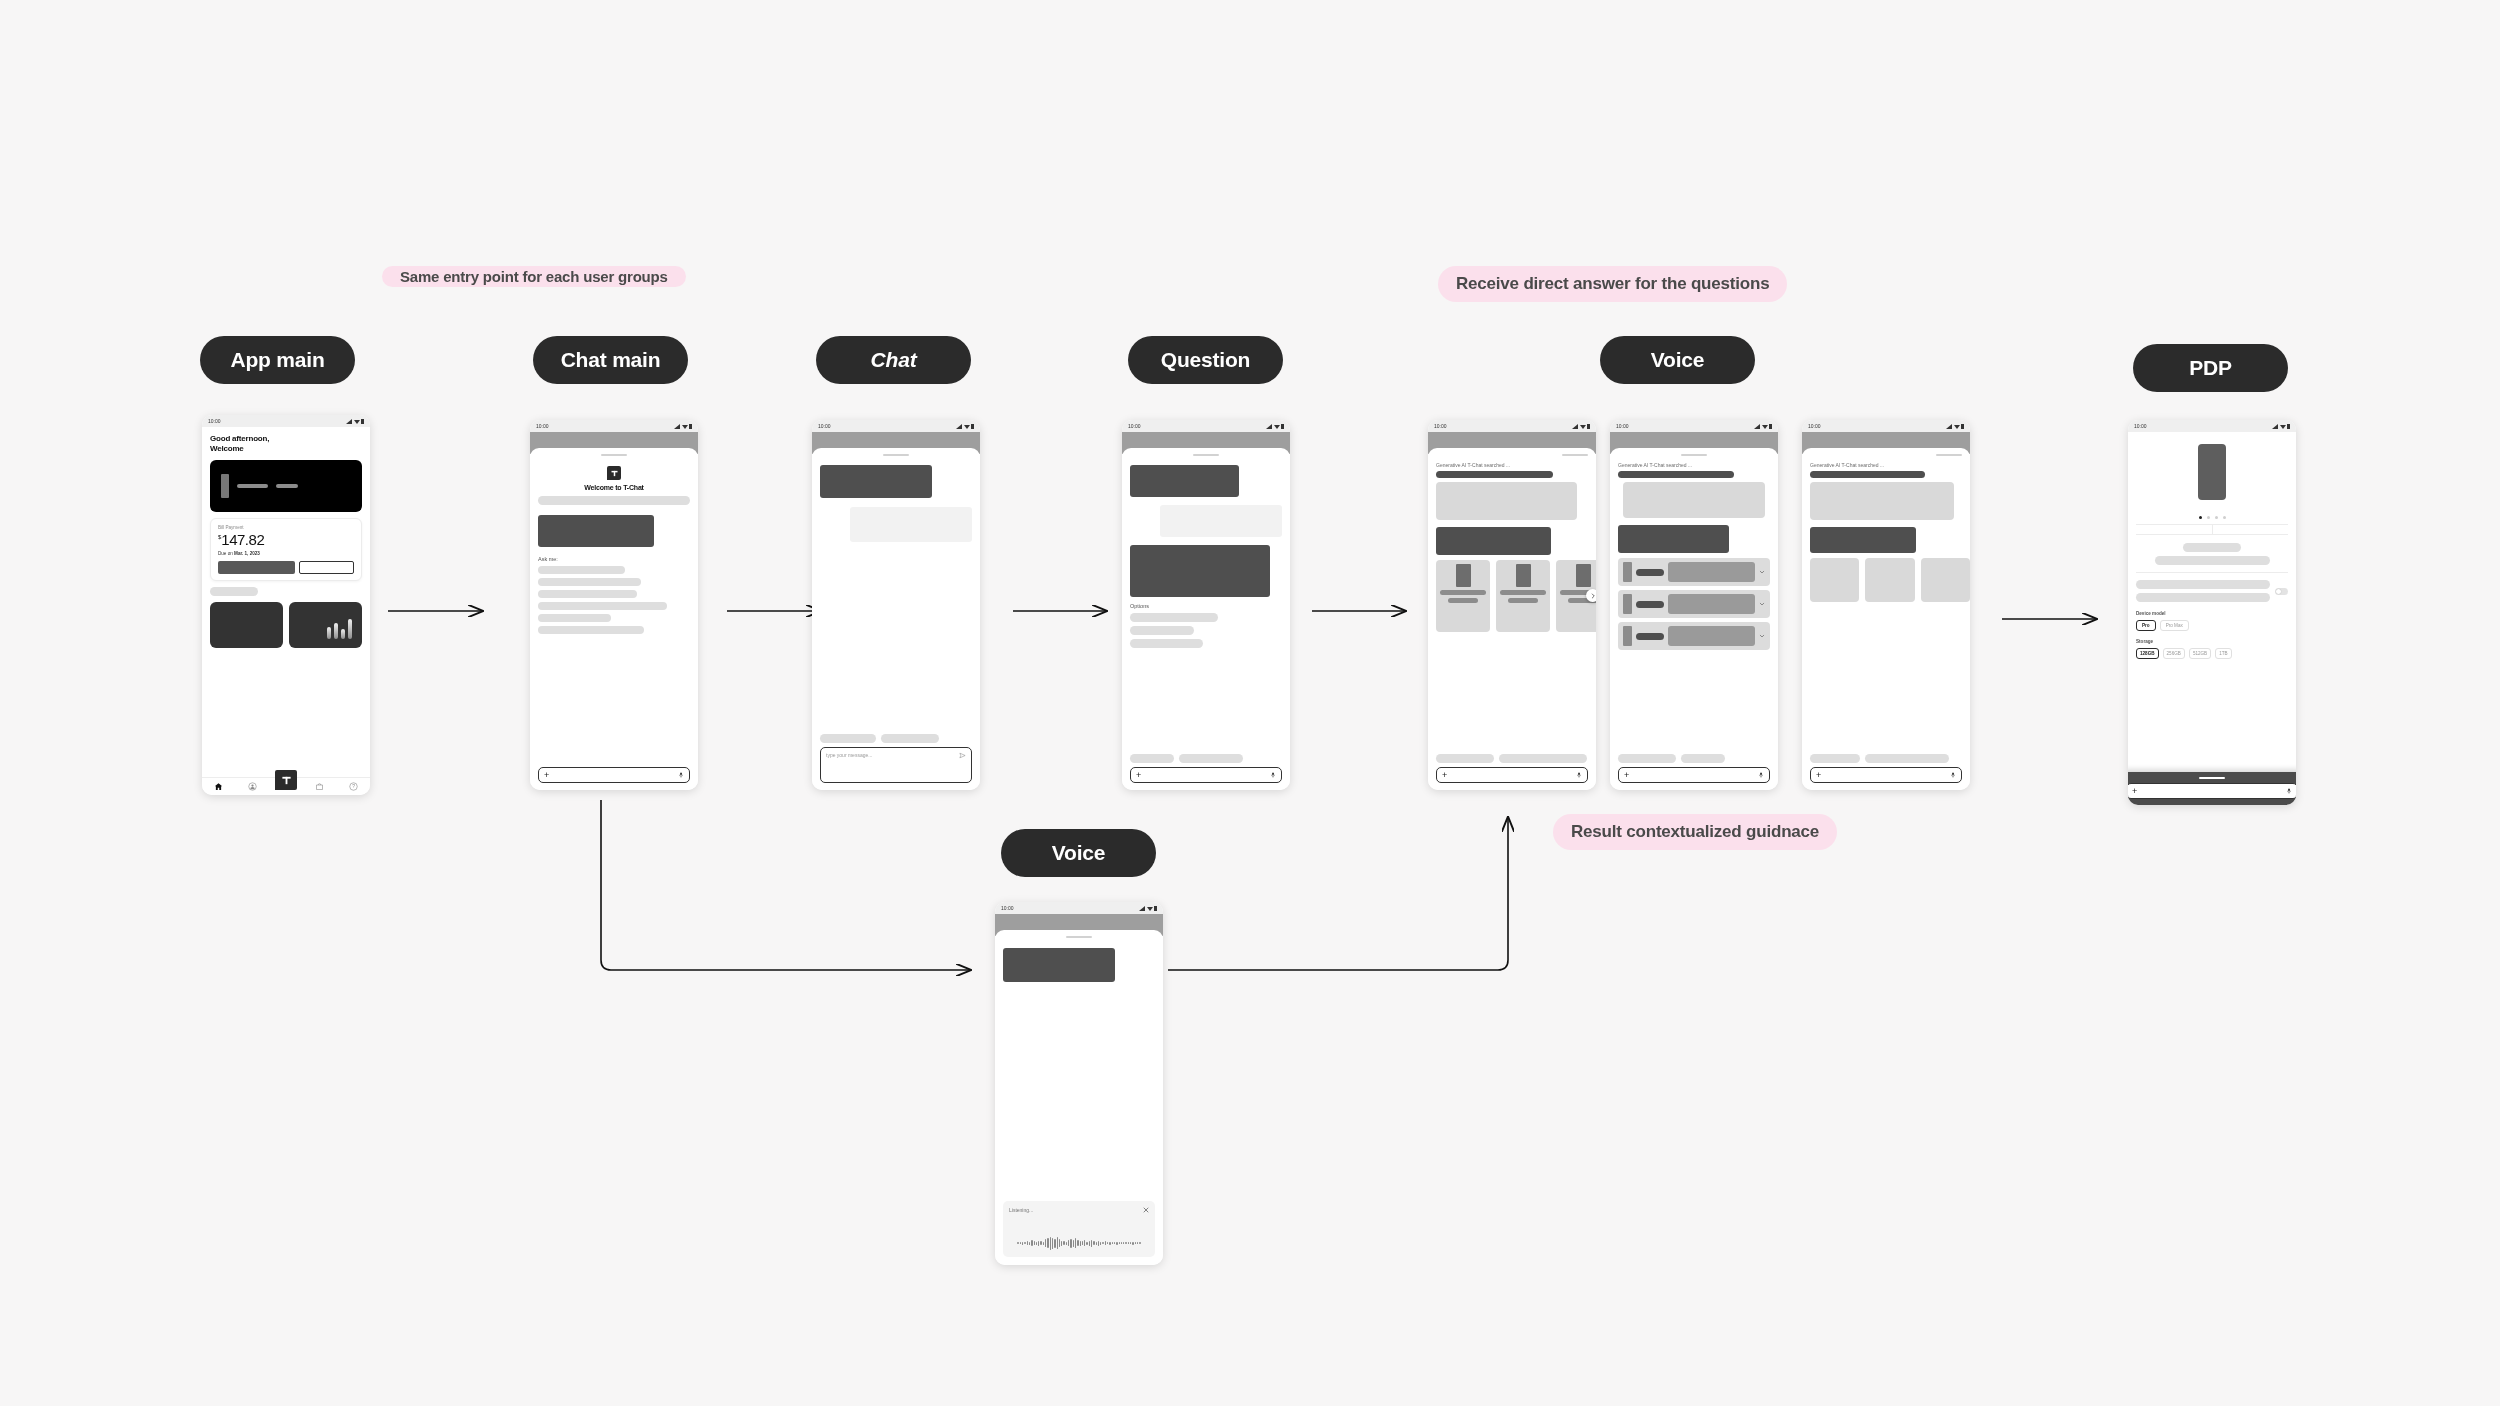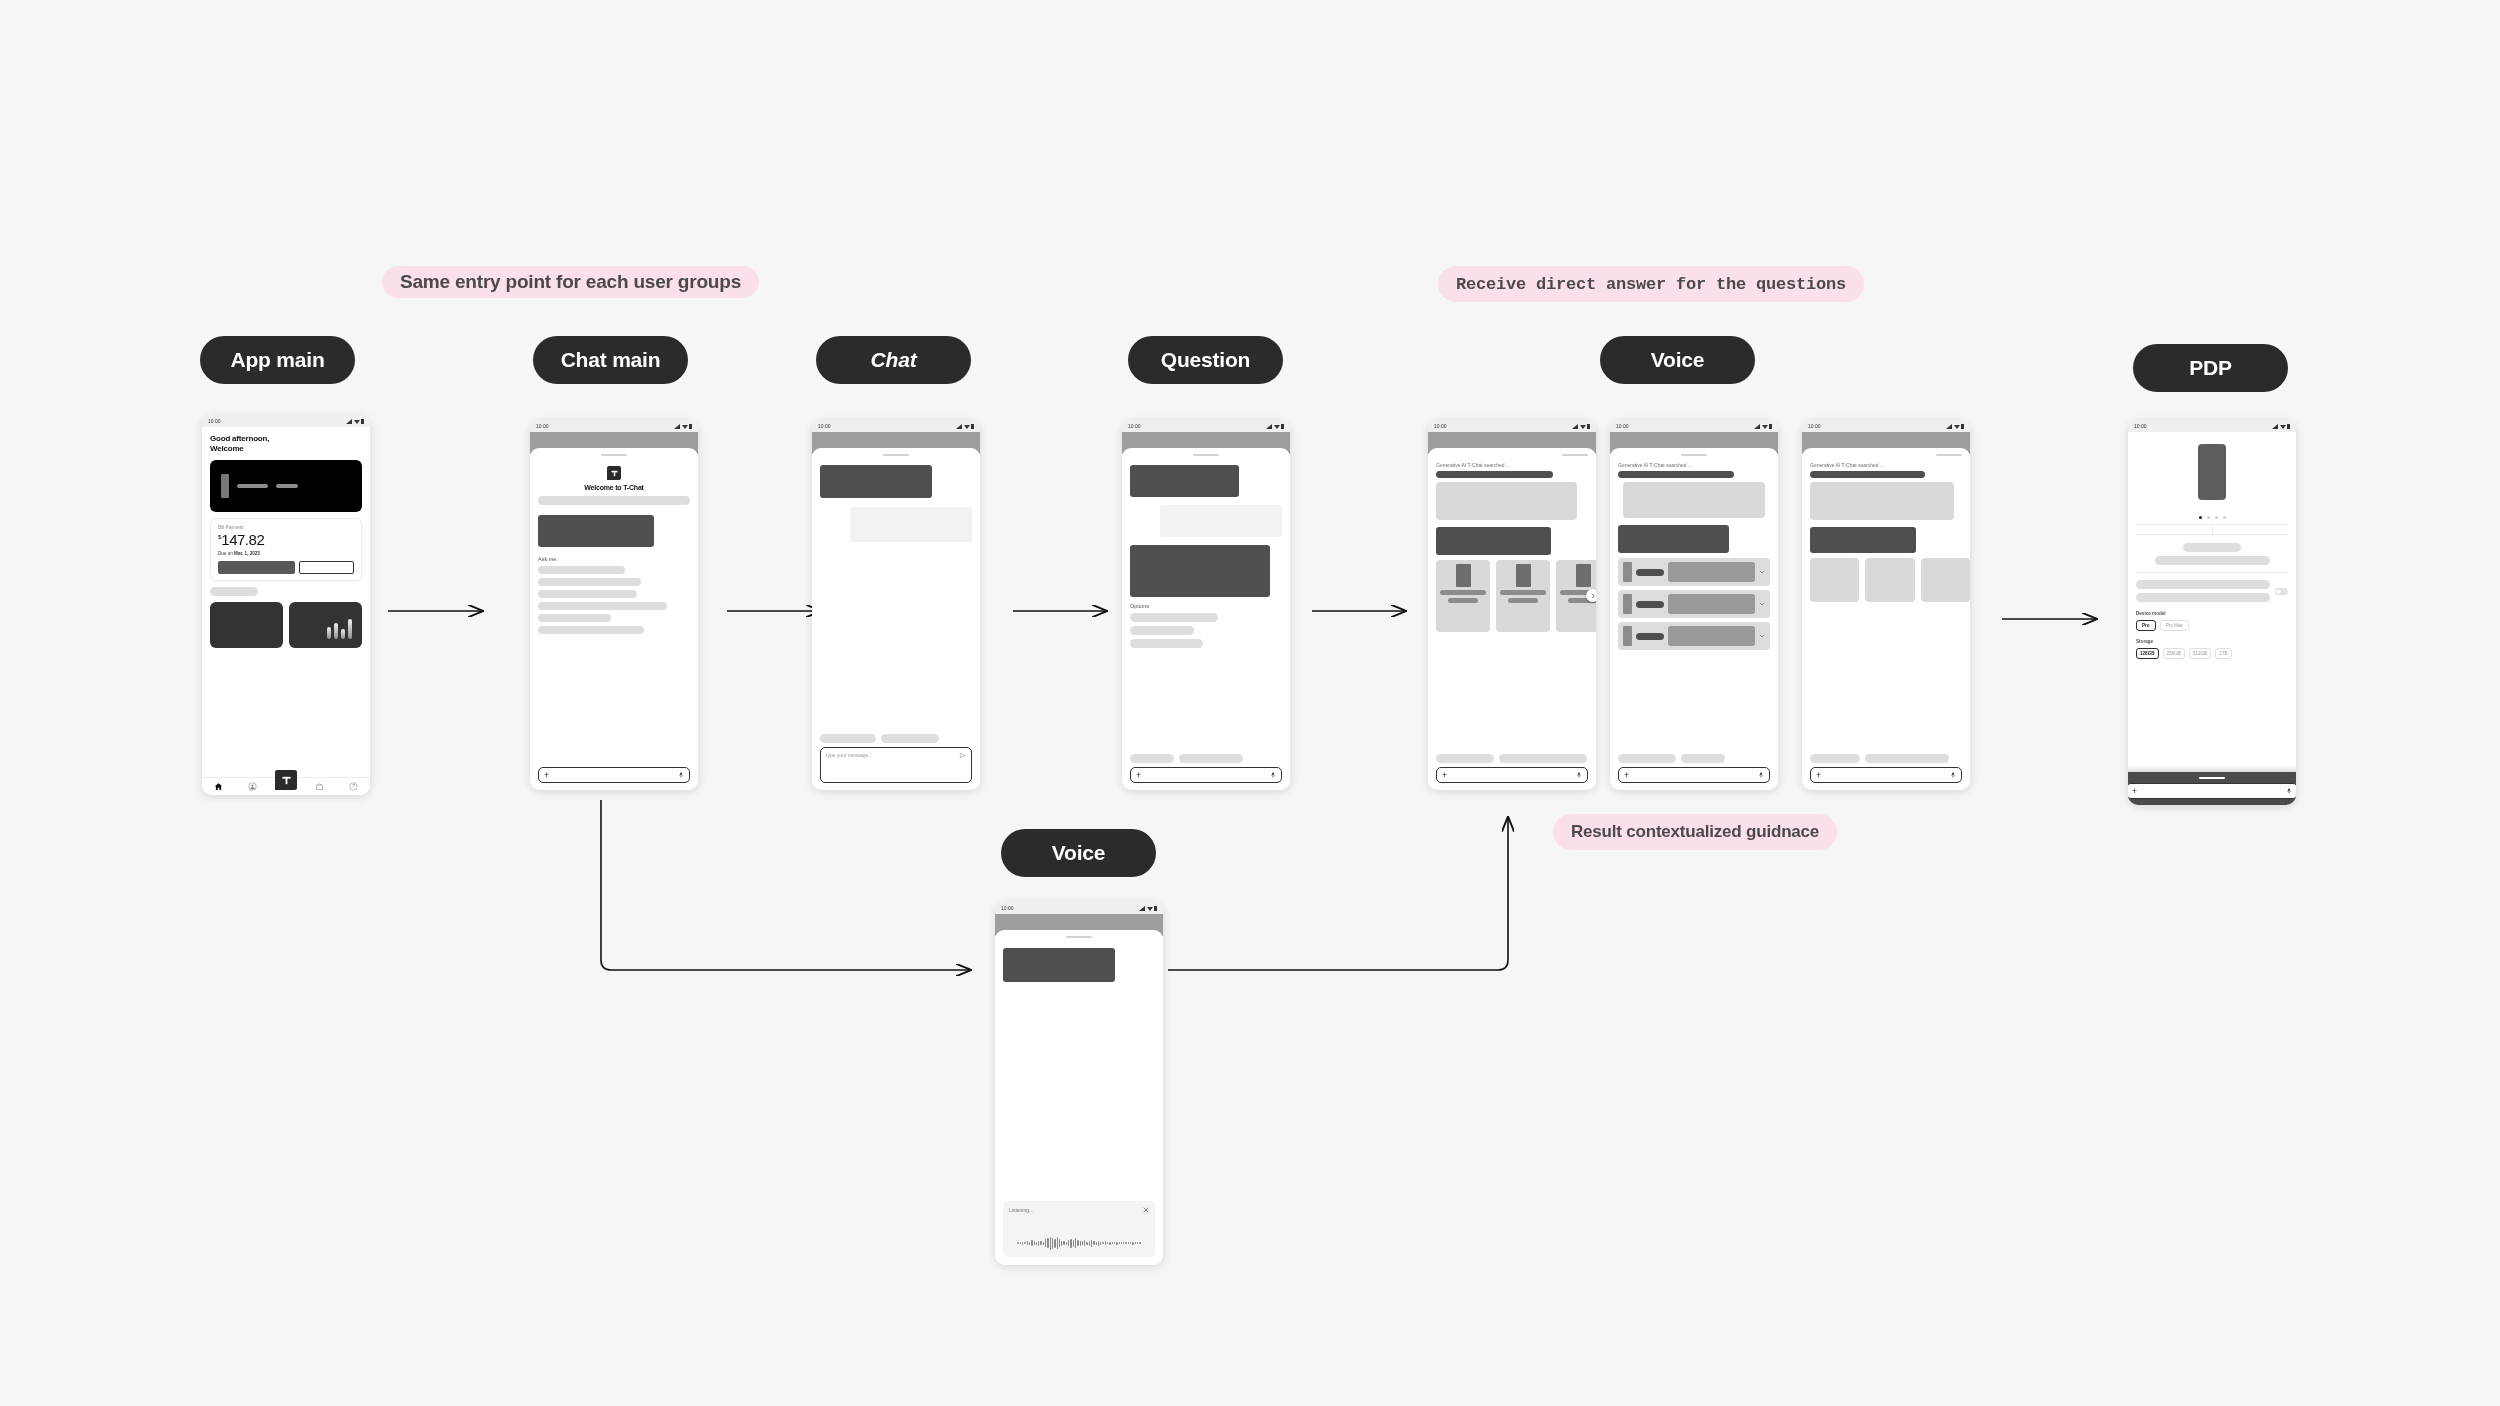--- a/index.html
+++ b/index.html
@@ -175,24 +175,24 @@
     </defs>
     <line x1="388" y1="611" x2="482" y2="611" stroke="#111" stroke-width="1.6" marker-end="url(#ah)"></line>
     <line x1="727" y1="611" x2="820" y2="611" stroke="#111" stroke-width="1.6" marker-end="url(#ah)"></line>
     <line x1="1013" y1="611" x2="1106" y2="611" stroke="#111" stroke-width="1.6" marker-end="url(#ah)"></line>
     <line x1="1312" y1="611" x2="1405" y2="611" stroke="#111" stroke-width="1.6" marker-end="url(#ah)"></line>
     <line x1="2002" y1="619" x2="2096" y2="619" stroke="#111" stroke-width="1.6" marker-end="url(#ah)"></line>
     <path d="M601,800 L601,960 Q601,970 611,970 L970,970" fill="none" stroke="#111" stroke-width="1.6" marker-end="url(#ah)"></path>
     <path d="M1168,970 L1498,970 Q1508,970 1508,960 L1508,818" fill="none" stroke="#111" stroke-width="1.6" marker-end="url(#ah)"></path>
   </svg>
 
-  <div class="note-pill" style="left:382px; top:266px; height:32px; padding:0 18px; font-size:19px;">
+  <div class="note-pill" style="left:382px; top:266px; height:21px; padding:0 18px; font-size:15px;">
     <span>Same entry point for each user groups</span>
   </div>
-  <div class="note-pill" style="left:1438px; top:266px; height:36px; padding:0 18px; font-size:17px;font-family:Liberation Mono, monospace;">
+  <div class="note-pill" style="left:1438px; top:266px; height:36px; padding:0 18px; font-size:17px;">
     <span>Receive direct answer for the questions</span>
   </div>
   <div class="note-pill" style="left:1553px; top:814px; height:36px; padding:0 18px; font-size:17px;">
     <span>Result contextualized guidnace</span>
   </div>
 
   <div class="stage-pill" style="left:200px; top:336px; width:155px; height:48px; font-size:21px;">
     <span>App main</span>
   </div>
   <div class="stage-pill" style="left:533px; top:336px; width:155px; height:48px; font-size:21px;">

